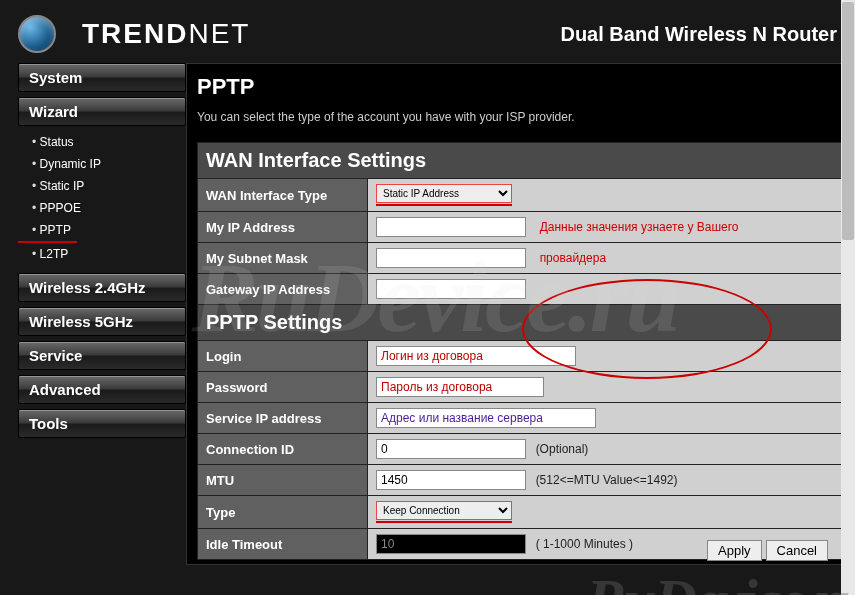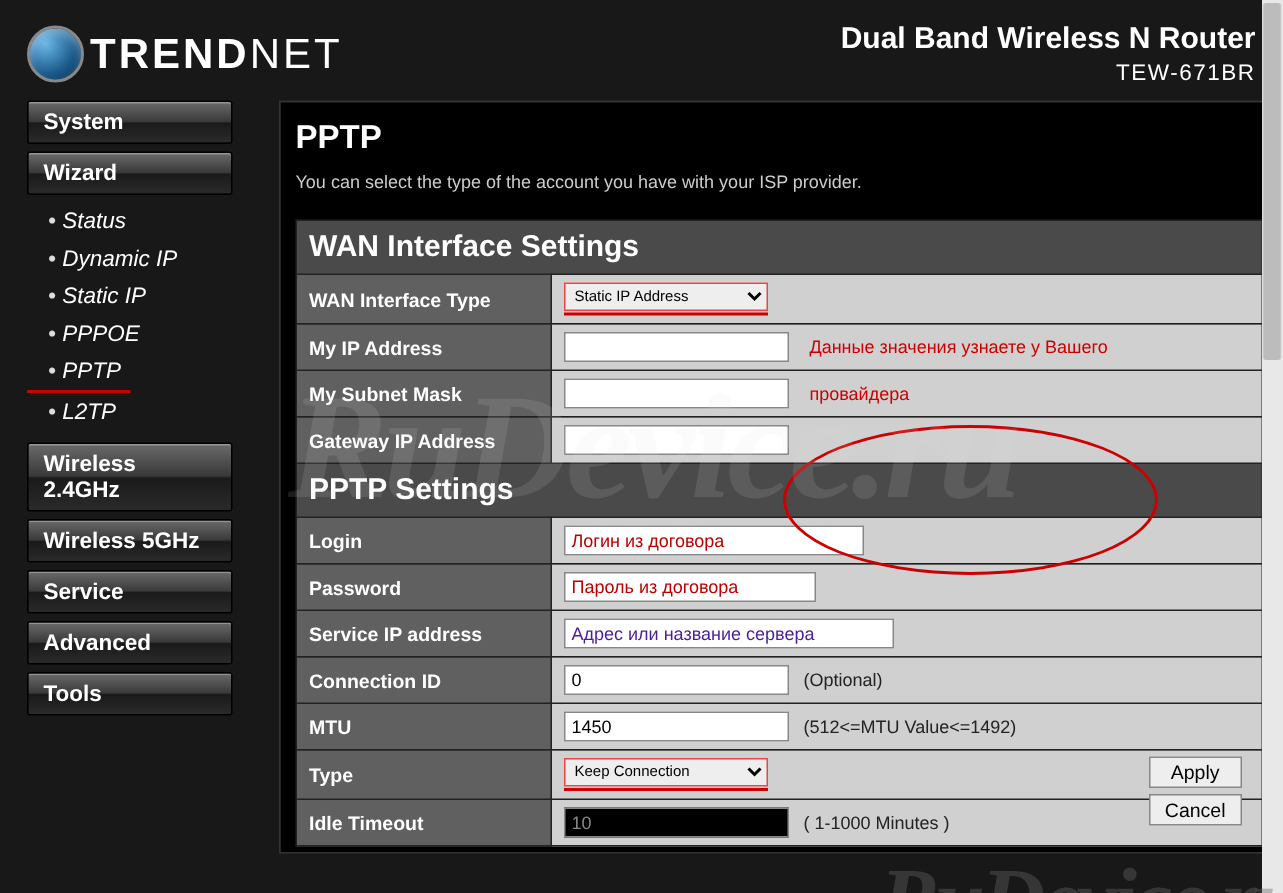--- a/index.html
+++ b/index.html
@@ -12,21 +12,21 @@
     overflow: hidden;
     position: relative;
   }
   .header {
     display: flex;
     justify-content: space-between;
     align-items: center;
     padding: 15px 18px 10px 18px;
     background: #181818;
   }
-  .logo-wrap { display: flex; align-items: center; gap: 4px; }
+  .logo-wrap { display: flex; align-items: center; gap: 26px; }
   .logo-icon {
     width: 38px; height: 38px; border-radius: 50%;
     background: radial-gradient(circle at 30% 30%, #6bb8e8, #1a5a8a 60%, #0a3050);
     border: 2px solid #888;
     box-shadow: inset 0 4px 6px rgba(255,255,255,0.3);
   }
   .logo-text {
     font-size: 28px; font-weight: bold; letter-spacing: 2px;
     color: #fff;
     font-family: "Arial Black", Arial, sans-serif;
@@ -40,43 +40,42 @@
   .body-wrap {
     display: flex;
     padding: 0 0 0 18px;
   }
   .sidebar {
     width: 160px;
     flex-shrink: 0;
   }
   .nav-btn {
     display: block;
-    width: 137px;
+    width: 168px;
     padding: 5px 10px;
     margin-bottom: 5px;
     color: #fff;
     font-size: 15px;
     font-weight: bold;
     text-align: left;
     border-radius: 2px;
     background: linear-gradient(to bottom, #6a6a6a 0%, #3a3a3a 48%, #1a1a1a 52%, #2a2a2a 100%);
     border: 1px solid #000;
     box-shadow: 0 1px 0 rgba(255,255,255,0.3) inset;
     cursor: pointer;
   }
   .nav-btn.active {
     background: linear-gradient(to bottom, #5a7ab0 0%, #2a4a80 48%, #0a2050 52%, #1a3060 100%);
   }
   .sub-nav { list-style: none; padding: 0 0 8px 0; }
   .sub-nav li {
     color: #fff;
-    font-size: 15px;
+    font-size: 12px;
     padding: 4px 0 4px 14px;
     cursor: pointer;
-    font-style: italic;
   }
   .sub-nav li::before {
     content: "• ";
     color: #ddd;
   }
   .sub-nav li.current {
     border-bottom: 2px solid #c00;
     display: inline-block;
     padding-right: 6px;
   }
@@ -164,24 +163,23 @@
   }
   .hint { font-size: 12px; color: #222; margin-left: 6px; }
   .red-note {
     color: #c00; font-size: 12px; font-weight: normal;
     margin-left: 10px;
   }
   .red-note-input { color: #b00; }
   .bot-buttons {
     position: absolute;
     right: 24px;
-    bottom: 18px;
+    bottom: 3px;
     display: flex;
     gap: 4px;
-    flex-direction: column;
   }
   .bot-buttons button {
     padding: 2px 10px;
     font-size: 13px;
     background: #eee;
     border: 1px solid #888;
     cursor: pointer;
   }
   .underline-mark {
     border-bottom: 2px solid #c00;
@@ -214,21 +212,20 @@
 
 <div class="header">
   <div class="logo-wrap">
     <div class="logo-icon"></div>
     <div class="logo-text">
       <span>TREND</span><span class="thin">NET</span>
     </div>
   </div>
   <div class="product">
     <div class="product-line1">Dual Band Wireless N Router</div>
-    <div class="product-line2">TEW-671BR</div>
   </div>
 </div>
 
 <div class="body-wrap">
   <div class="sidebar">
     <a class="nav-btn">System</a>
     <a class="nav-btn">Wizard</a>
     <ul class="sub-nav">
       <li>Status</li>
       <li>Dynamic IP</li>

